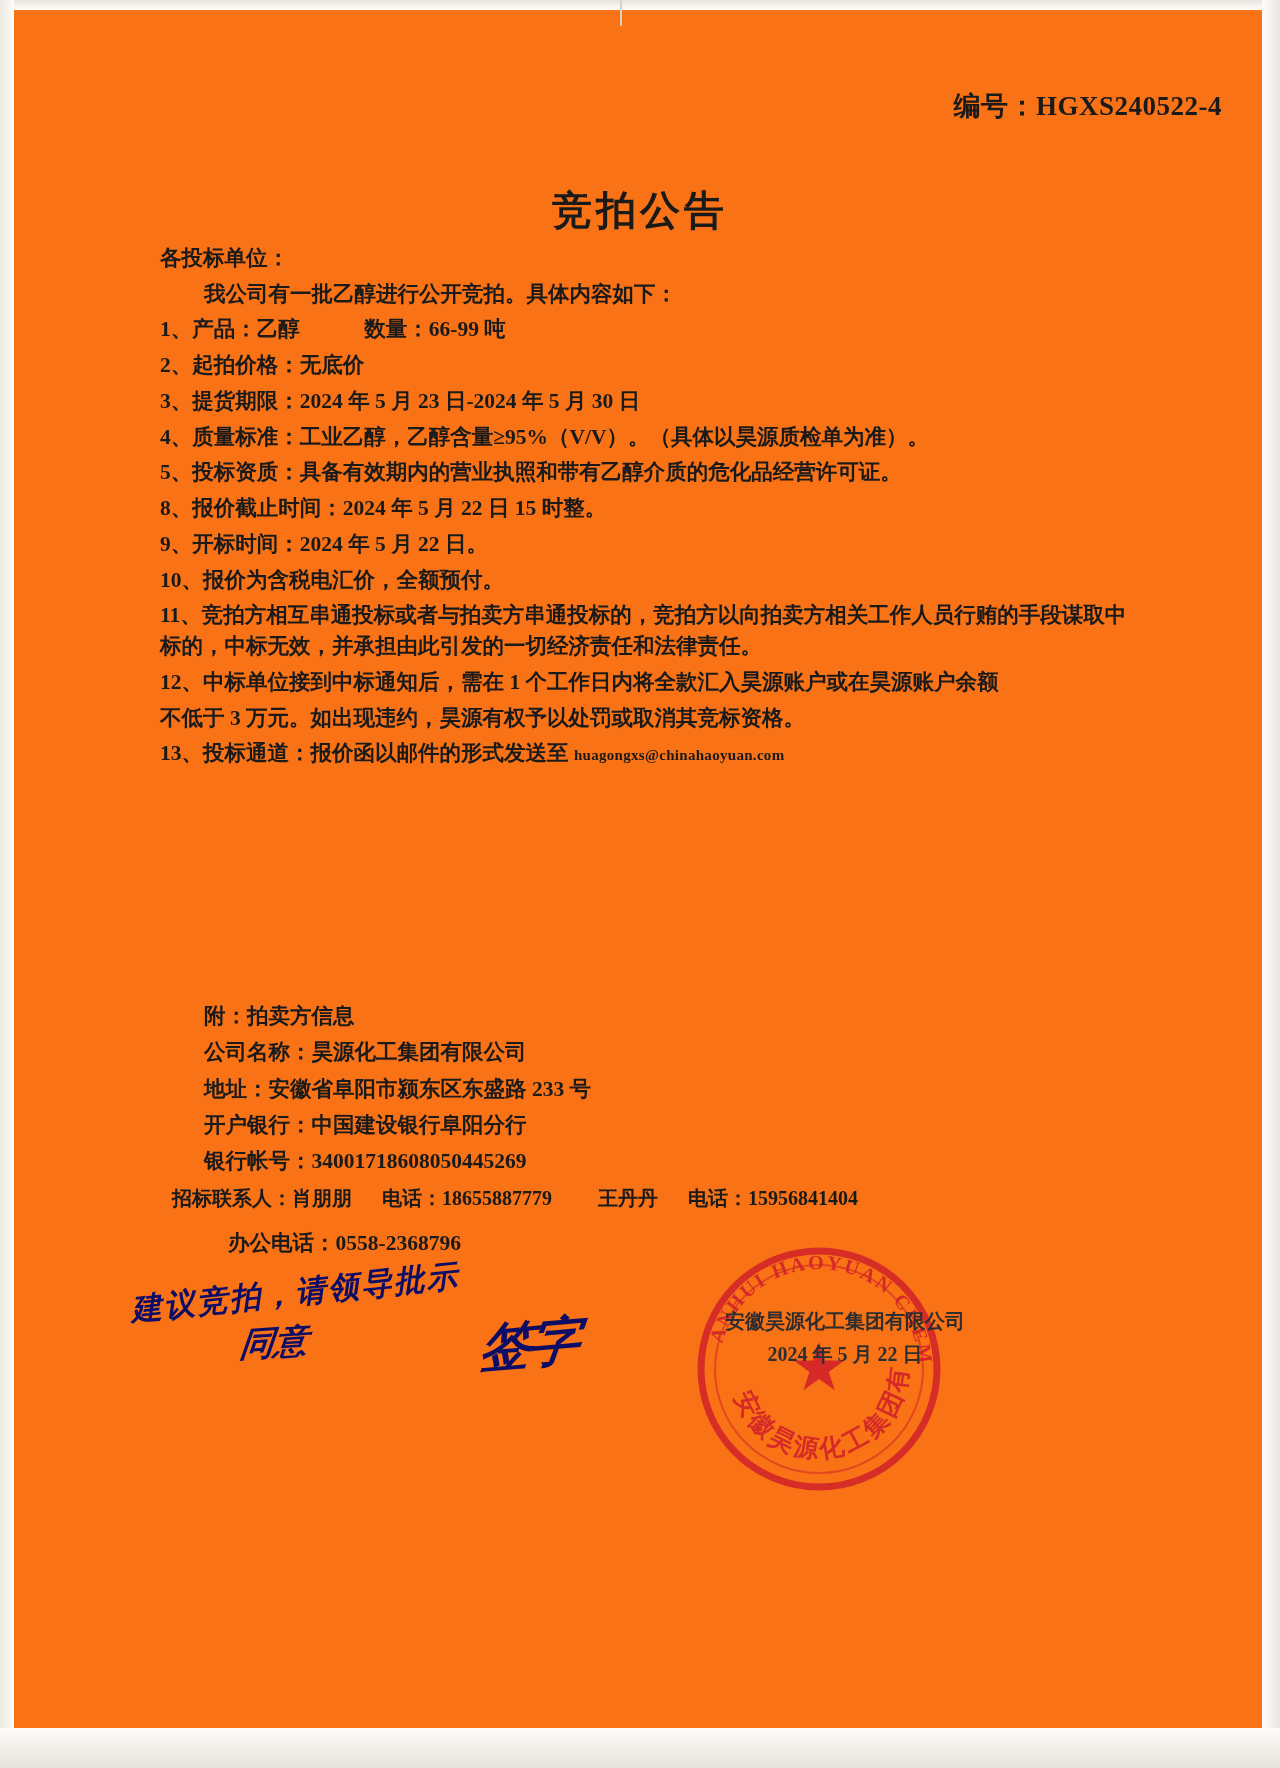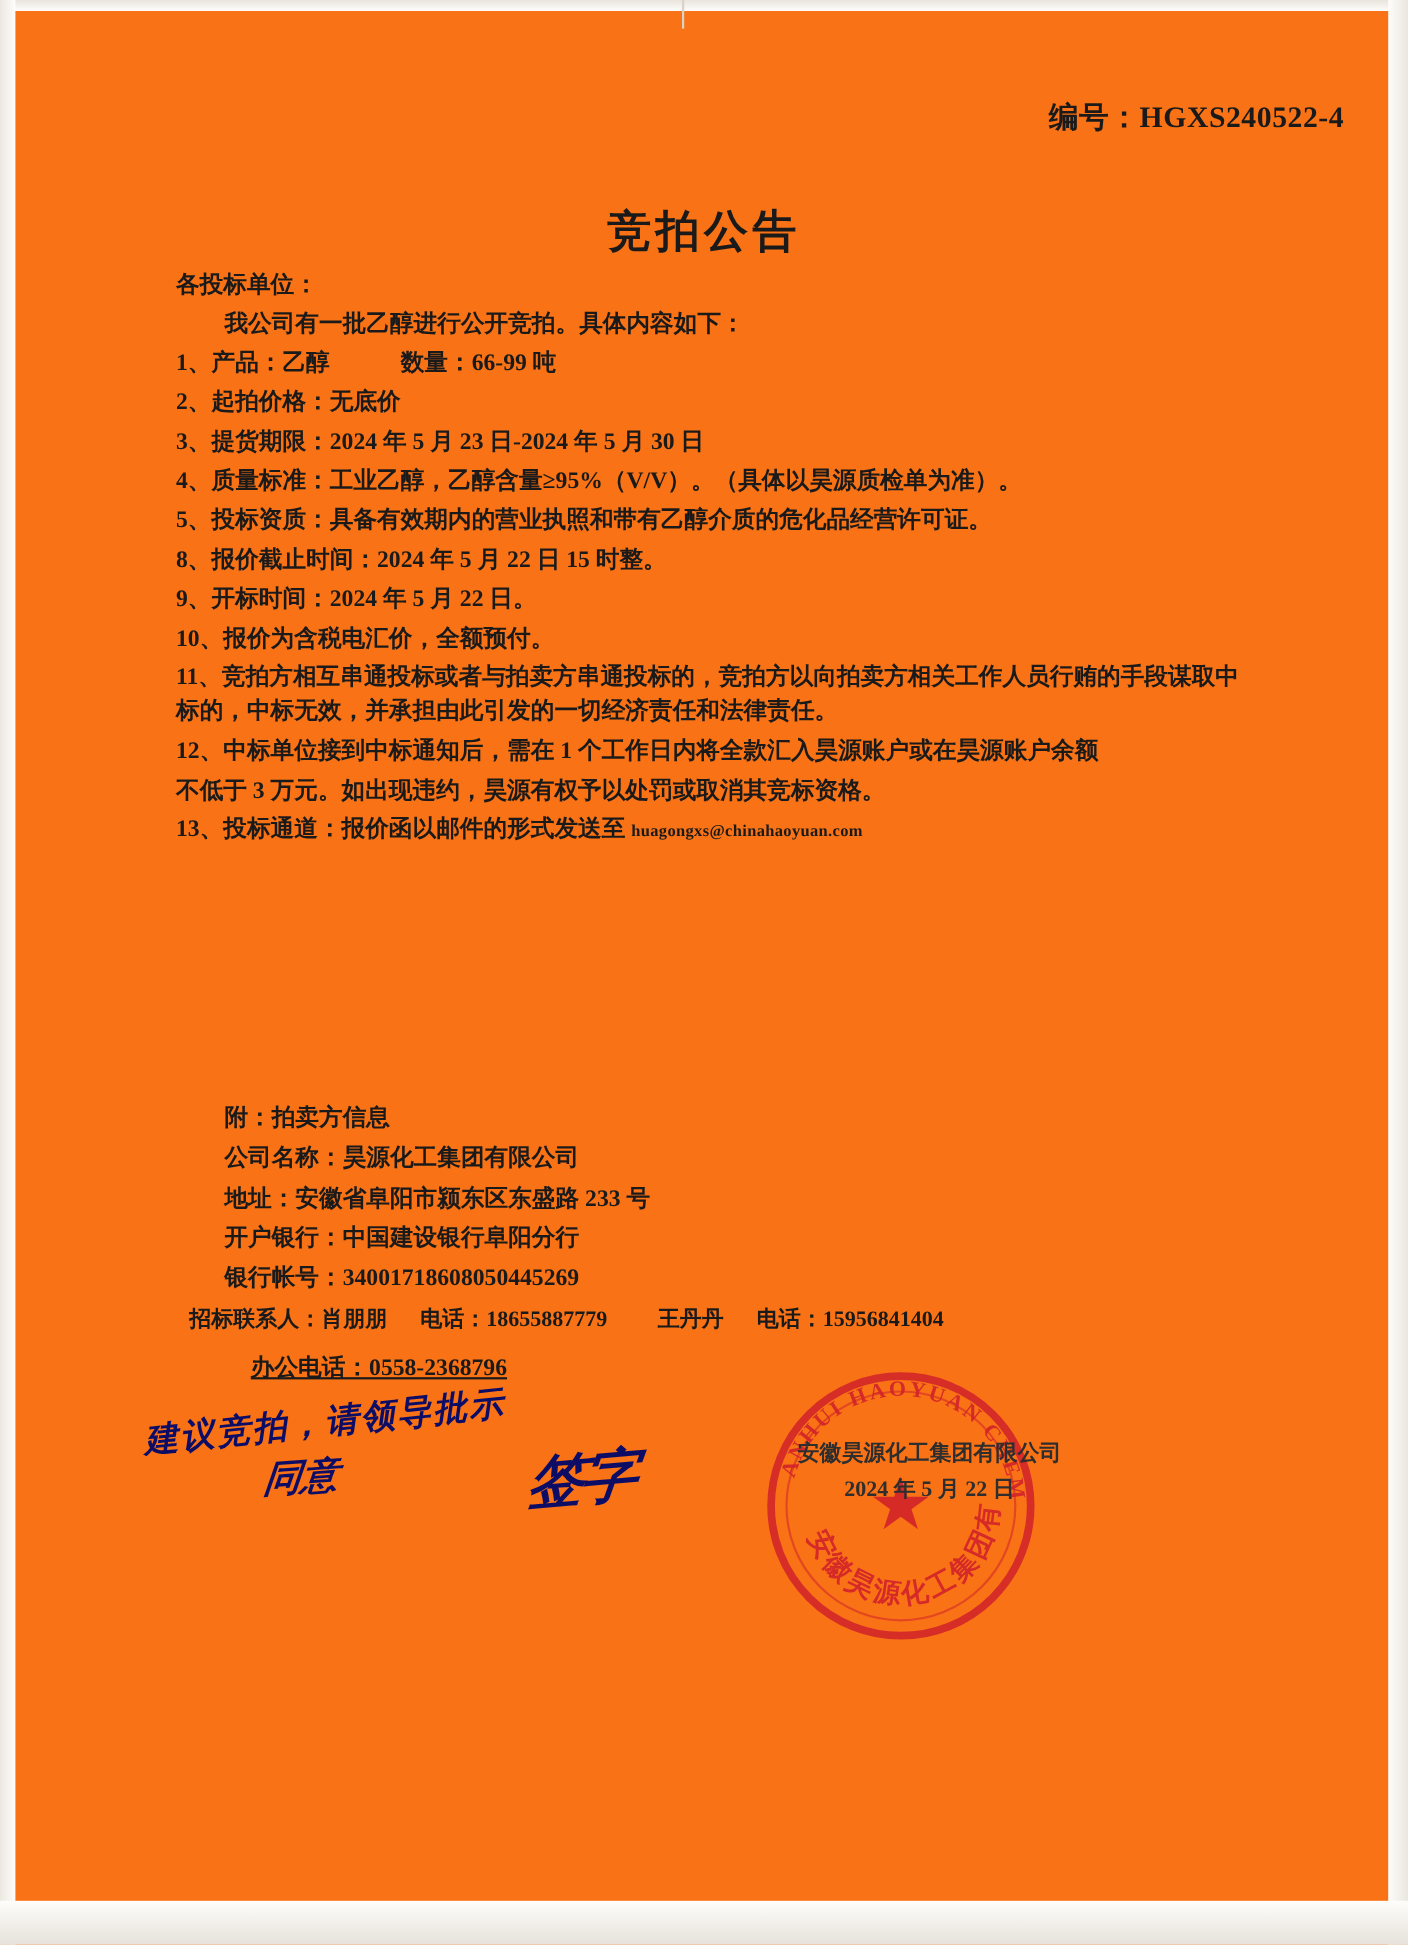--- a/index.html
+++ b/index.html
@@ -99,21 +99,20 @@
     top: 1185px;
     font-size: 20px;
     font-weight: bold;
   }
   .office-line {
     position: absolute;
     left: 228px;
     top: 1228px;
     font-size: 21.5px;
     font-weight: bold;
-    text-decoration: underline;
   }
   .gap-l { display: inline-block; width: 30px; }
   .gap-xl { display: inline-block; width: 46px; }
 
   
   .sig {
     position: absolute;
     color: #0d0d66;
     font-family: "DejaVu Serif", serif;
     font-style: italic;

